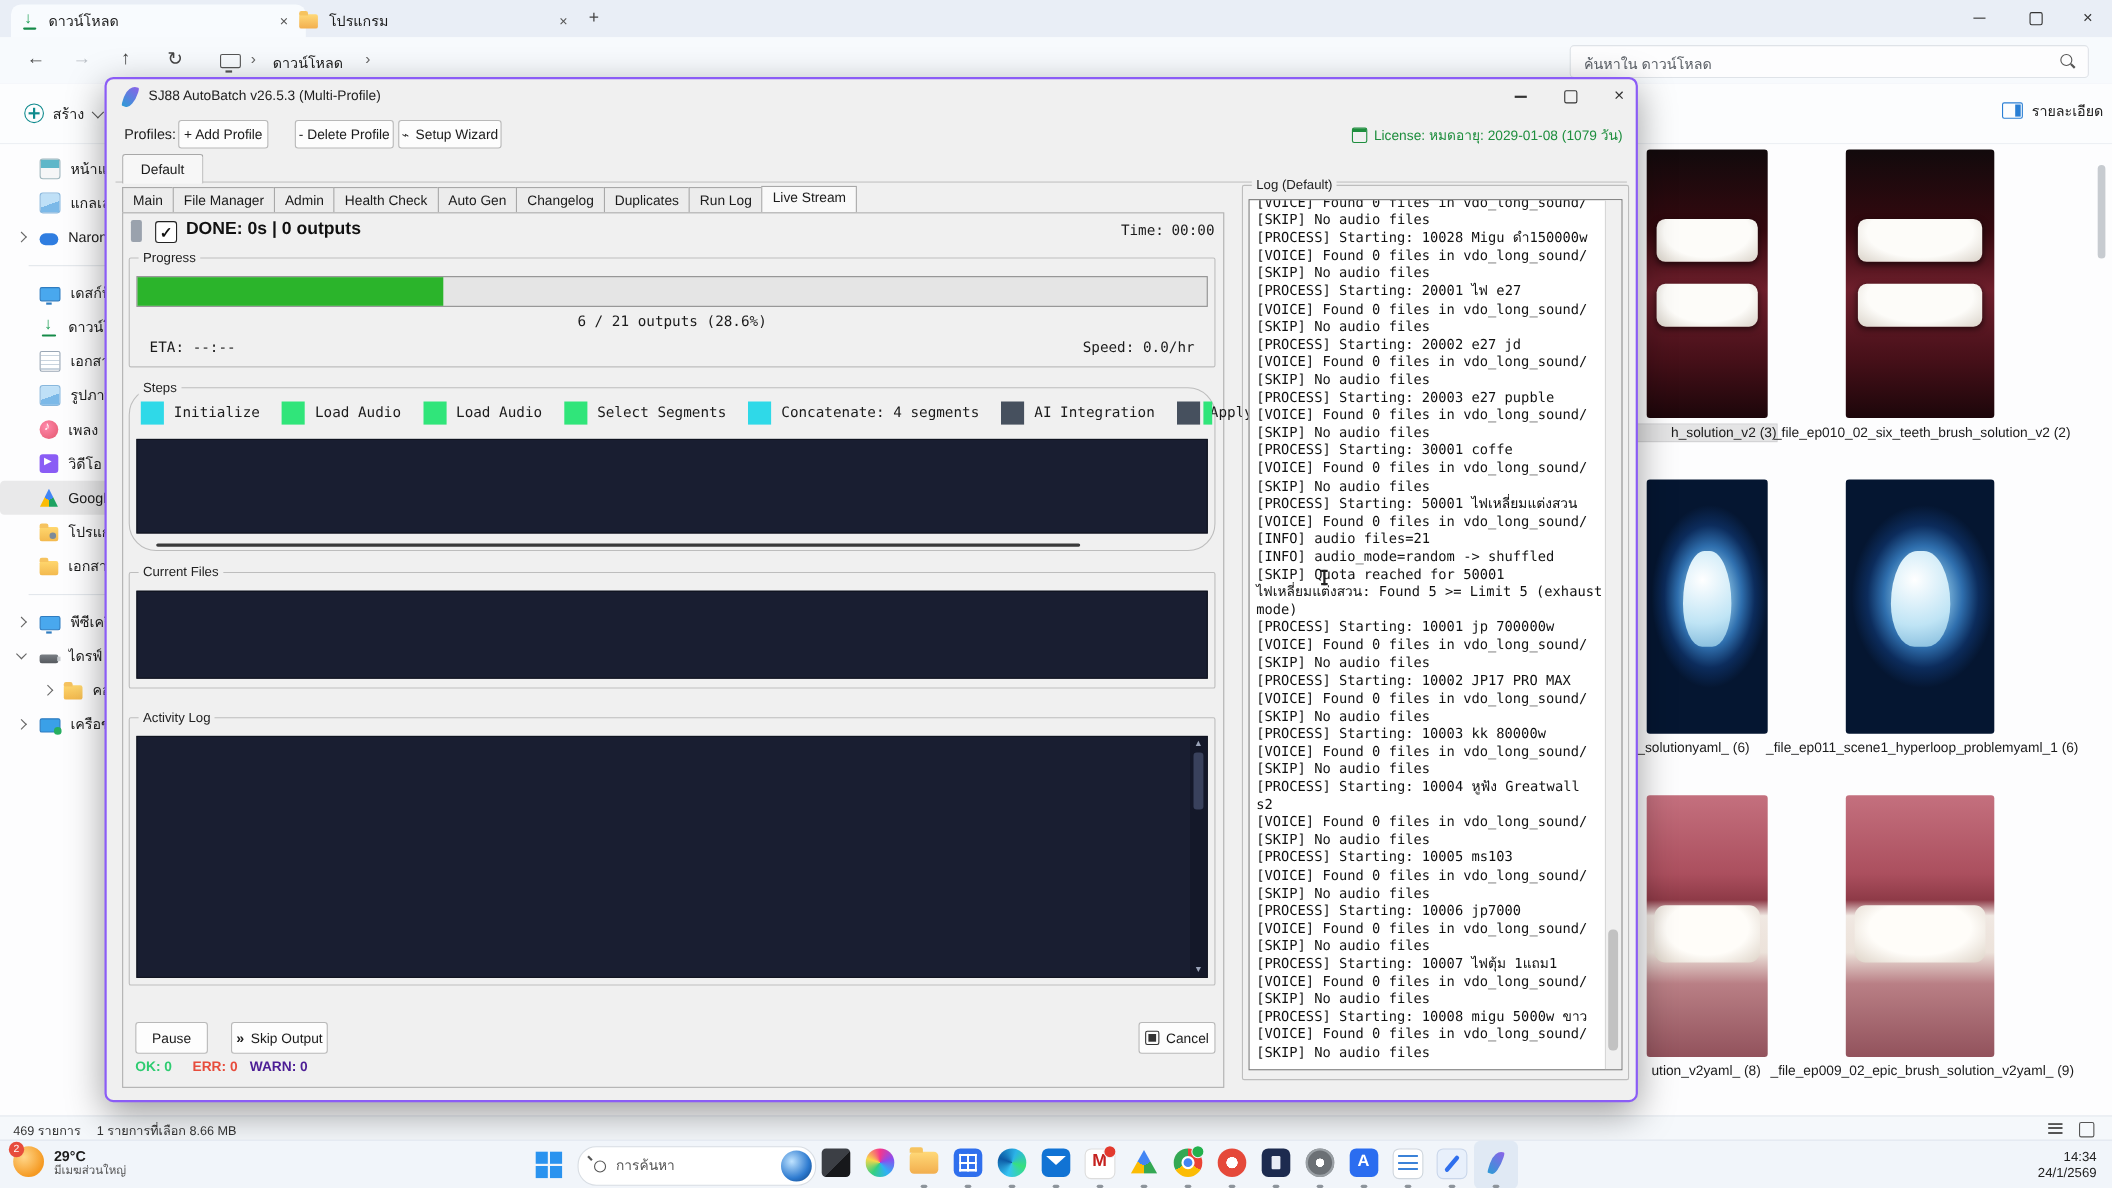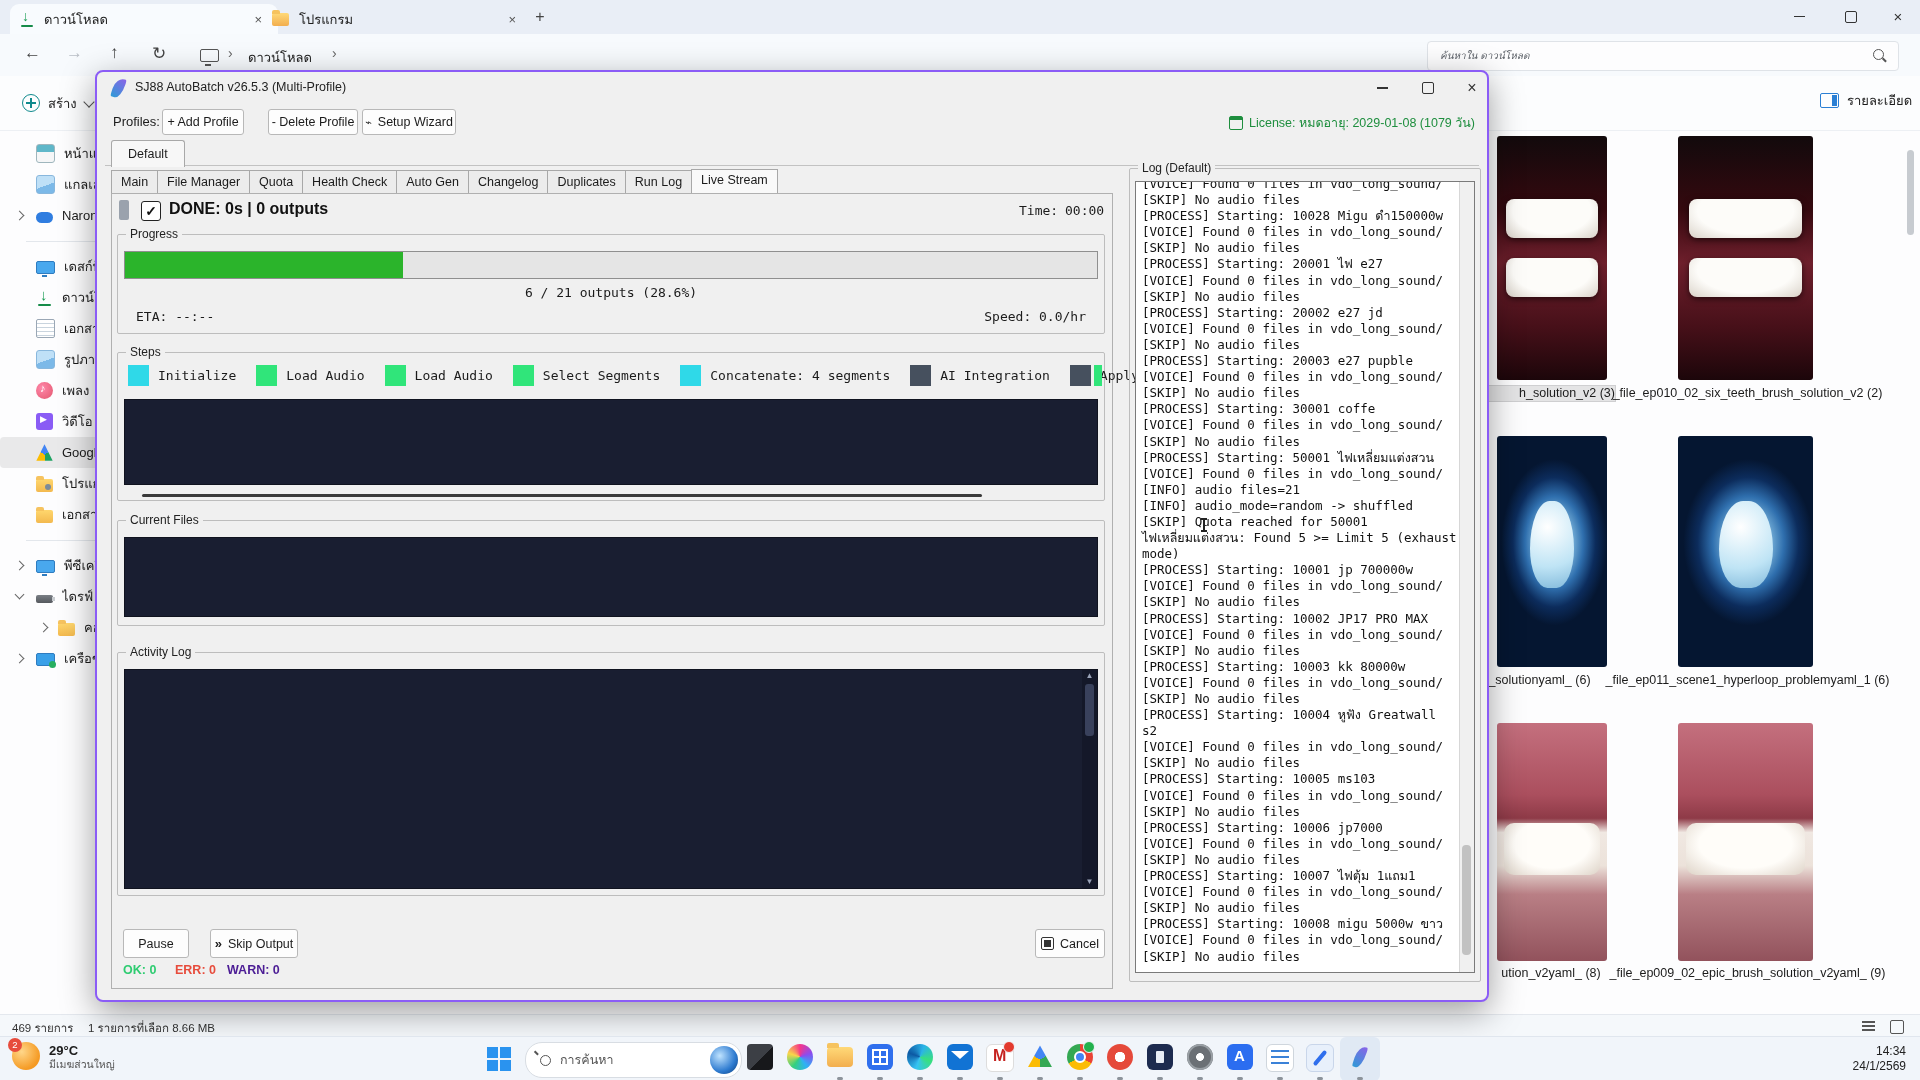--- a/index.html
+++ b/index.html
@@ -25,21 +25,21 @@
   .wc .clo{font-size:15px;}
 
   .exp-addr{position:absolute;left:0;top:34px;width:1920px;height:42px;background:#f7fafd;border-bottom:1px solid #e6eaef;}
   .nav-g{position:absolute;top:9px;font-size:17px;color:#444;}
   .nav-g.dis{color:#b9bec5;}
   .crumb-pc{position:absolute;left:200px;top:15px;width:17px;height:11px;border:1.6px solid #555;border-radius:2px;}
   .crumb-pc::after{content:"";position:absolute;left:4px;bottom:-5px;width:6px;height:2px;background:#555;}
   .crumb-sep{position:absolute;top:11px;color:#666;font-size:14px;}
   .crumb-txt{position:absolute;left:248px;top:13px;font-size:13px;}
   .exp-search{position:absolute;left:1427px;top:7px;width:470px;height:28px;background:#fdfdfe;border:1px solid #dfe3e8;border-radius:4px;}
-  .exp-search .ph{position:absolute;left:12px;top:6px;font-size:10px;color:#5a5f66;font-style:italic;}
+  .exp-search .ph{position:absolute;left:12px;top:6px;font-size:13px;color:#5a5f66;}
   .mag{position:absolute;right:14px;top:7px;width:9px;height:9px;border:1.6px solid #555;border-radius:50%;}
   .mag::after{content:"";position:absolute;left:8px;top:9px;width:5px;height:1.6px;background:#555;transform:rotate(45deg);}
 
   .exp-toolbar{position:absolute;left:0;top:76px;width:1920px;height:54px;background:#fcfdfe;border-bottom:1px solid #edf0f4;}
   .new-btn{position:absolute;left:14px;top:12px;height:30px;display:flex;align-items:center;gap:8px;font-size:13px;padding:0 8px;border-radius:4px;}
   .plus-ic{width:16px;height:16px;border:1.6px solid #0f8a8d;border-radius:50%;position:relative;}
   .plus-ic::before,.plus-ic::after{content:"";position:absolute;background:#0f8a8d;}
   .plus-ic::before{left:7px;top:3px;width:2px;height:10px;}
   .plus-ic::after{left:3px;top:7px;width:10px;height:2px;}
   .chev-dn{width:7px;height:7px;border-right:1.4px solid #555;border-bottom:1.4px solid #555;transform:rotate(45deg);margin-top:-3px;}
@@ -419,21 +419,21 @@
       <span class="cal-ic"></span>
       <span>License: หมดอายุ: 2029-01-08 (1079 วัน)</span>
     </div>
 
     <div class="ptab-line"></div>
     <div class="ptab">Default</div>
 
     <div class="atabs">
         <div class="atab">Main</div>
         <div class="atab">File Manager</div>
-        <div class="atab">Quota</div>
+        <div class="atab">Admin</div>
         <div class="atab">Health Check</div>
         <div class="atab">Auto Gen</div>
         <div class="atab">Changelog</div>
         <div class="atab">Duplicates</div>
         <div class="atab">Run Log</div>
         <div class="atab active">Live Stream</div>
       </div>
 
     <div class="pageframe"></div>
 
@@ -446,21 +446,21 @@
     <div class="gbox" style="left:20px;top:162px;width:986px;height:98px;">
       <span class="legend">Progress</span>
       <div class="pbar">
         <div class="pfill" style="width: 28.6%;"></div>
       </div>
       <div class="ptext mono">6 / 21 outputs (28.6%)</div>
       <span class="abs mono" style="left:18px;top:74px;font-size:13px;">ETA:  --:--</span>
       <span class="abs mono" style="right:18px;top:74px;font-size:13px;">Speed: 0.0/hr</span>
     </div>
 
-    <div class="gbox" style="left:20px;top:280px;width:986px;height:147px;">
+    <div class="gbox" style="left:20px;top:280px;width:986px;height:147px;border-radius:25px;">
       <span class="legend">Steps</span>
       <div class="chips">
           <div class="chip" style="--chip: #2fd9e8;">
           <span class="chip-sq"></span>
           <span class="chip-lb">Initialize</span>
         </div>
           <div class="chip" style="--chip: #30e57a;">
           <span class="chip-sq"></span>
           <span class="chip-lb">Load Audio</span>
         </div>

